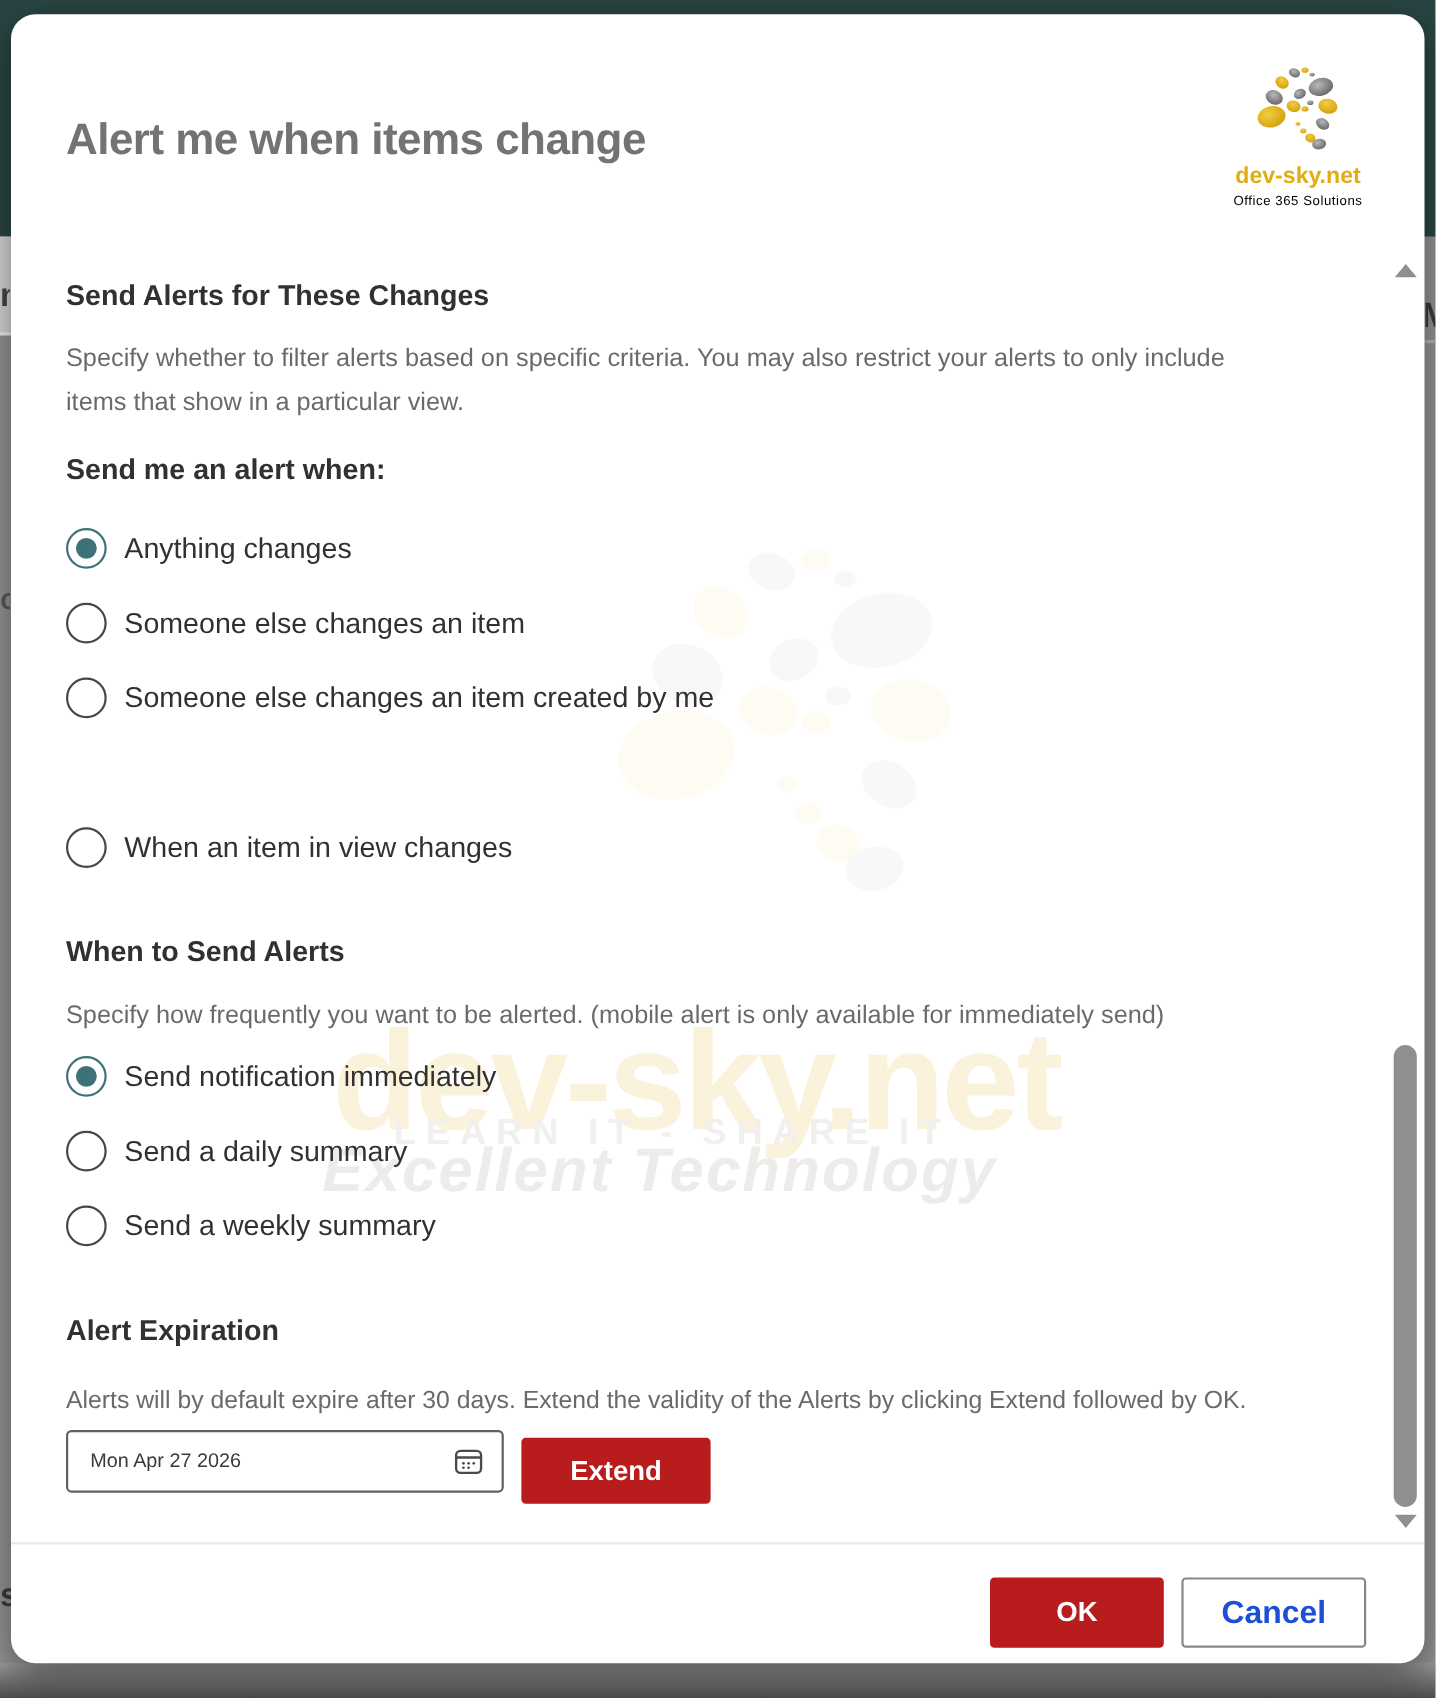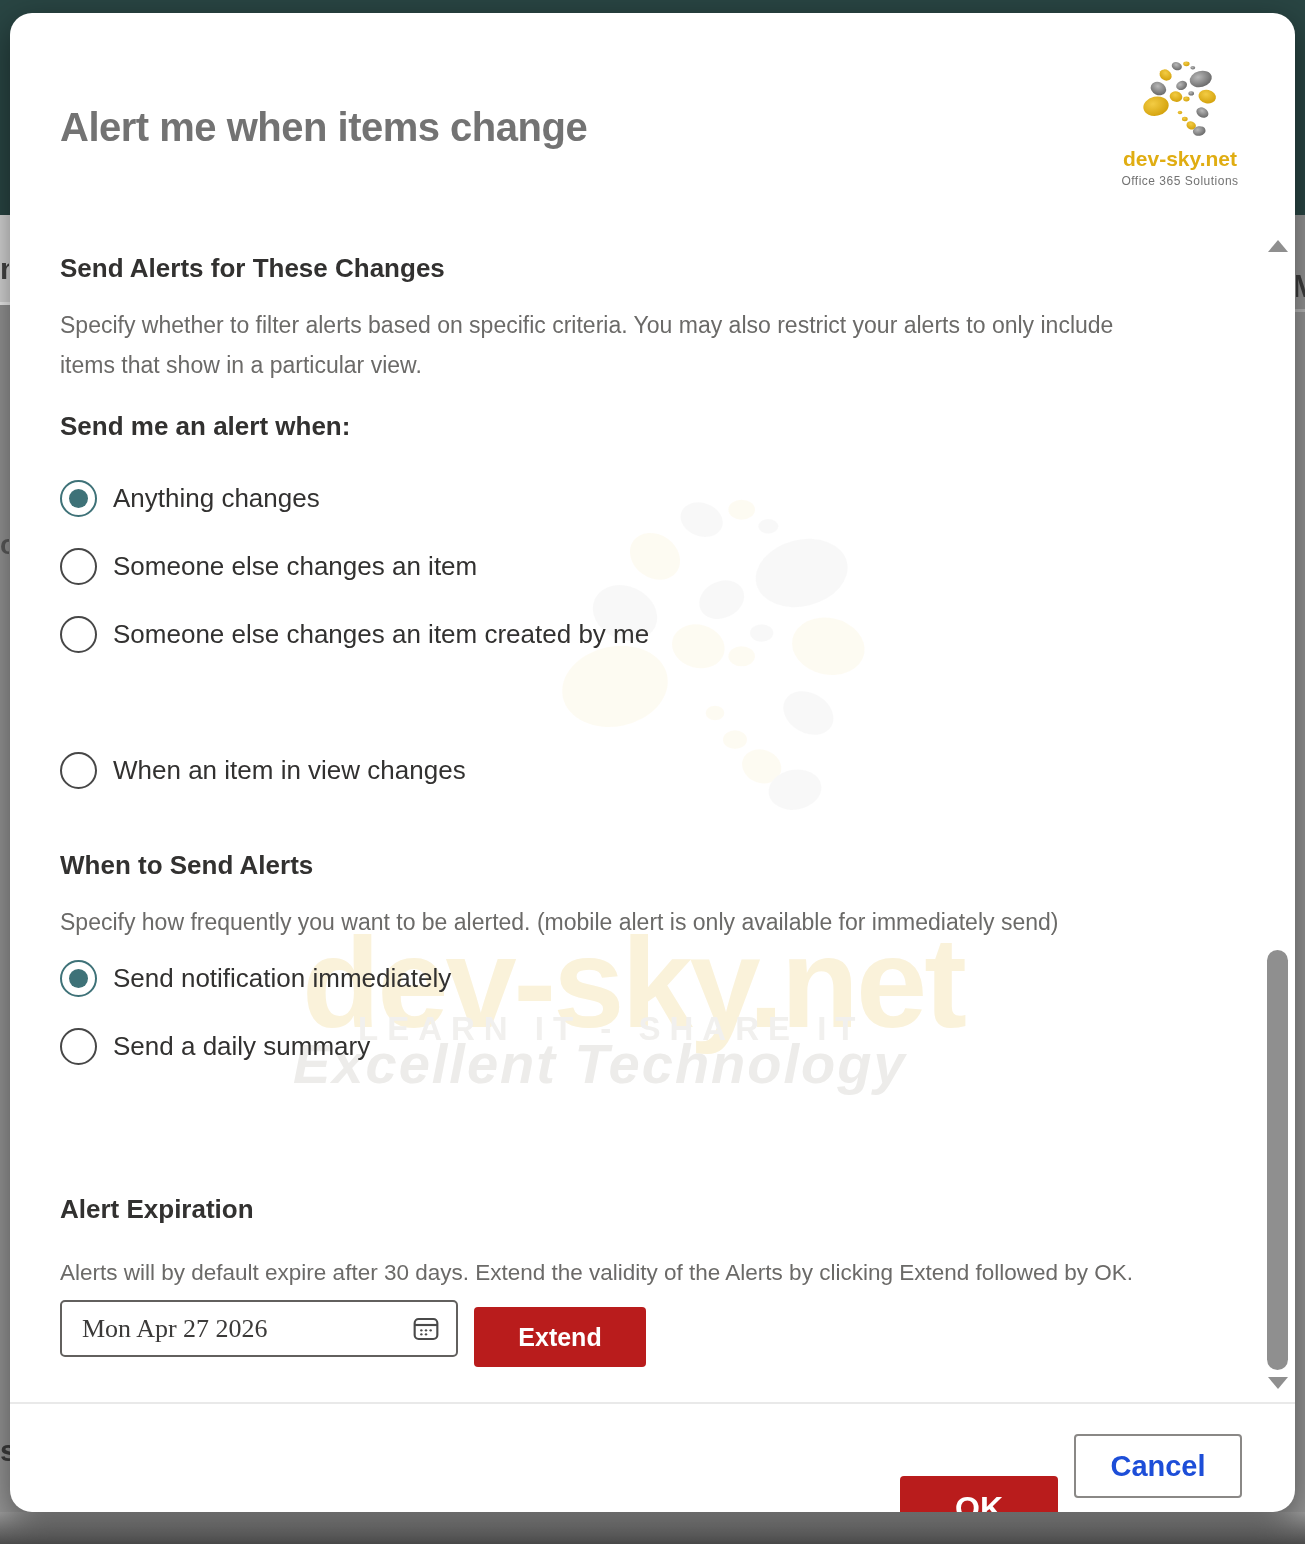--- a/index.html
+++ b/index.html
@@ -29,21 +29,21 @@
     box-shadow:0 10px 34px rgba(0,0,0,.45);
     overflow:hidden;
   }
   .dlg-title{
     position:absolute;left:50px;top:92px;
     font-size:40px;font-weight:700;color:#737373;letter-spacing:-.5px;
   }
   
   .logo{position:absolute;left:1098px;top:40px;width:144px;text-align:center;}
   .logo-brand{font-size:21px;font-weight:600;color:#e0ad12;margin-top:-2px;}
-  .logo-tag{font-size:12px;color:#737373;margin-top:3px;letter-spacing:.5px;}
+  .logo-tag{font-size:12px;color:#000000;margin-top:3px;letter-spacing:.5px;}
 
   
   .wm{position:absolute;pointer-events:none;}
   .wm-pebbles{left:505px;top:450px;width:400px;height:420px;opacity:.05;}
   .wm-brand{left:292px;top:896px;font-size:128px;font-weight:700;letter-spacing:-3px;color:#faf2da;}
   .wm-line1{left:348px;top:997px;font-size:33px;font-weight:700;letter-spacing:9px;color:#f1f0ee;}
   .wm-line2{left:283px;top:1018px;font-size:56px;font-style:italic;font-weight:600;color:#edecea;letter-spacing:2px;}
 
   
   .h-section{position:absolute;left:50px;font-size:26px;font-weight:700;color:#323130;}
@@ -57,32 +57,32 @@
   .radio-dot{width:19px;height:19px;border-radius:50%;background:#3e7278;display:none;}
   .radio-row.selected .radio-dot{display:block;}
   .radio-label{font-size:26px;color:#323130;}
 
   
   .date-field{
     position:absolute;left:50px;top:1287px;width:398px;height:57px;box-sizing:border-box;
     border:2px solid #62605e;border-radius:5px;background:#fff;
     display:flex;align-items:center;justify-content:space-between;padding:0 14px 0 20px;
   }
-  .date-value{font-size:26px;color:#3b3a39;border:none;outline:none;width:280px;
-    font-family:Liberation Serif, serif;background:transparent;padding:0;}
+  .date-value{font-size:18px;color:#3b3a39;border:none;outline:none;width:280px;
+    font-family:Liberation Sans, sans-serif;background:transparent;padding:0;}
   .btn-teal{
     position:absolute;background:#b91c1c;color:#fff;border:none;border-radius:4px;
     font-family:"Liberation Sans",sans-serif;font-weight:700;cursor:pointer;
     display:flex;align-items:center;justify-content:center;
   }
   .btn-extend{left:464px;top:1294px;width:172px;height:60px;font-size:25px;}
 
   
   .footer-divider{position:absolute;left:0;top:1389px;width:100%;height:2px;background:#e9e9e9;}
-  .btn-ok{left:890px;top:1463px;width:158px;height:64px;font-size:32px;}
+  .btn-ok{left:890px;top:1421px;width:158px;height:64px;font-size:25px;}
   .btn-cancel{
     position:absolute;left:1064px;top:1421px;width:168px;height:64px;box-sizing:border-box;
     background:#fff;border:2px solid #8a8886;border-radius:4px;color:#1d4ed8;
     font-family:"Liberation Sans",sans-serif;font-weight:700;font-size:29px;cursor:pointer;
     display:flex;align-items:center;justify-content:center;
   }
 
   
   .sb-up{position:absolute;left:1258px;top:227px;width:0;height:0;cursor:pointer;
     border-left:10px solid transparent;border-right:10px solid transparent;border-bottom:12px solid #8f8f8f;}
@@ -196,20 +196,24 @@
   <div class="radio-row selected" style="top:947px">
     <span class="radio-circle">
         <span class="radio-dot"></span>
       </span>
     <span class="radio-label">Send notification immediately</span>
   </div>
   <div class="radio-row" style="top:1015px">
     <span class="radio-circle"></span>
     <span class="radio-label">Send a daily summary</span>
   </div>
+  <div class="radio-row" style="top:1083px">
+    <span class="radio-circle"></span>
+    <span class="radio-label">Send a weekly summary</span>
+  </div>
 
   <div class="h-section" style="top:1181px">Alert Expiration</div>
   <div class="para nowrap" style="top:1240px">Alerts will by default expire after 30 days. Extend the validity of the Alerts by clicking Extend followed by OK.</div>
 
   <div class="date-field">
     <input class="date-value" readonly="" value="Mon Apr 27 2026" style="">
     <svg class="cal-icon" width="32" height="32" viewBox="0 0 24 24" fill="none" stroke="#4a4a4a" stroke-width="1.6">
       <rect x="3.5" y="4.5" width="17" height="15" rx="3"></rect>
       <line x1="3.5" y1="9" x2="20.5" y2="9"></line>
       <circle cx="8.5" cy="13" r="0.9" fill="#4a4a4a" stroke="none"></circle>

